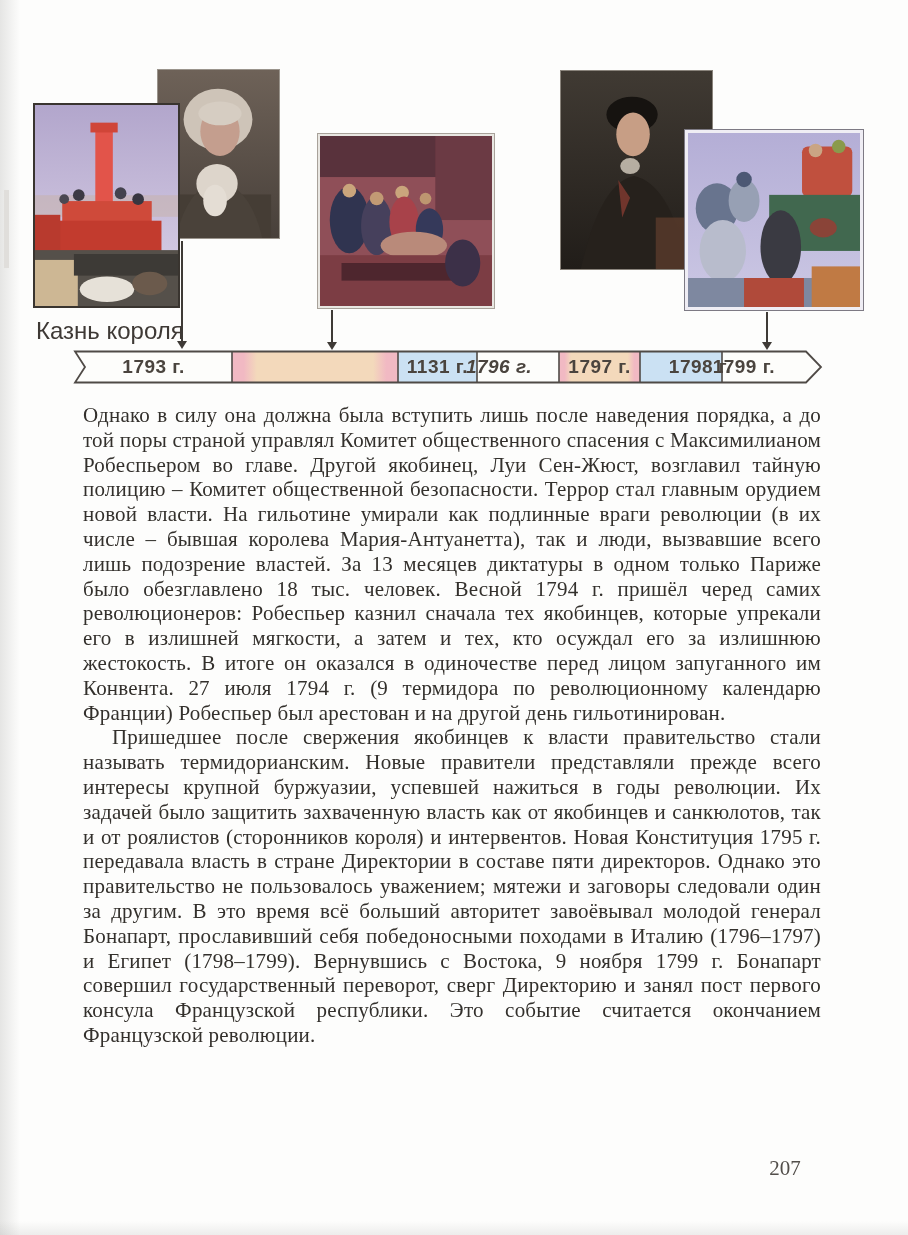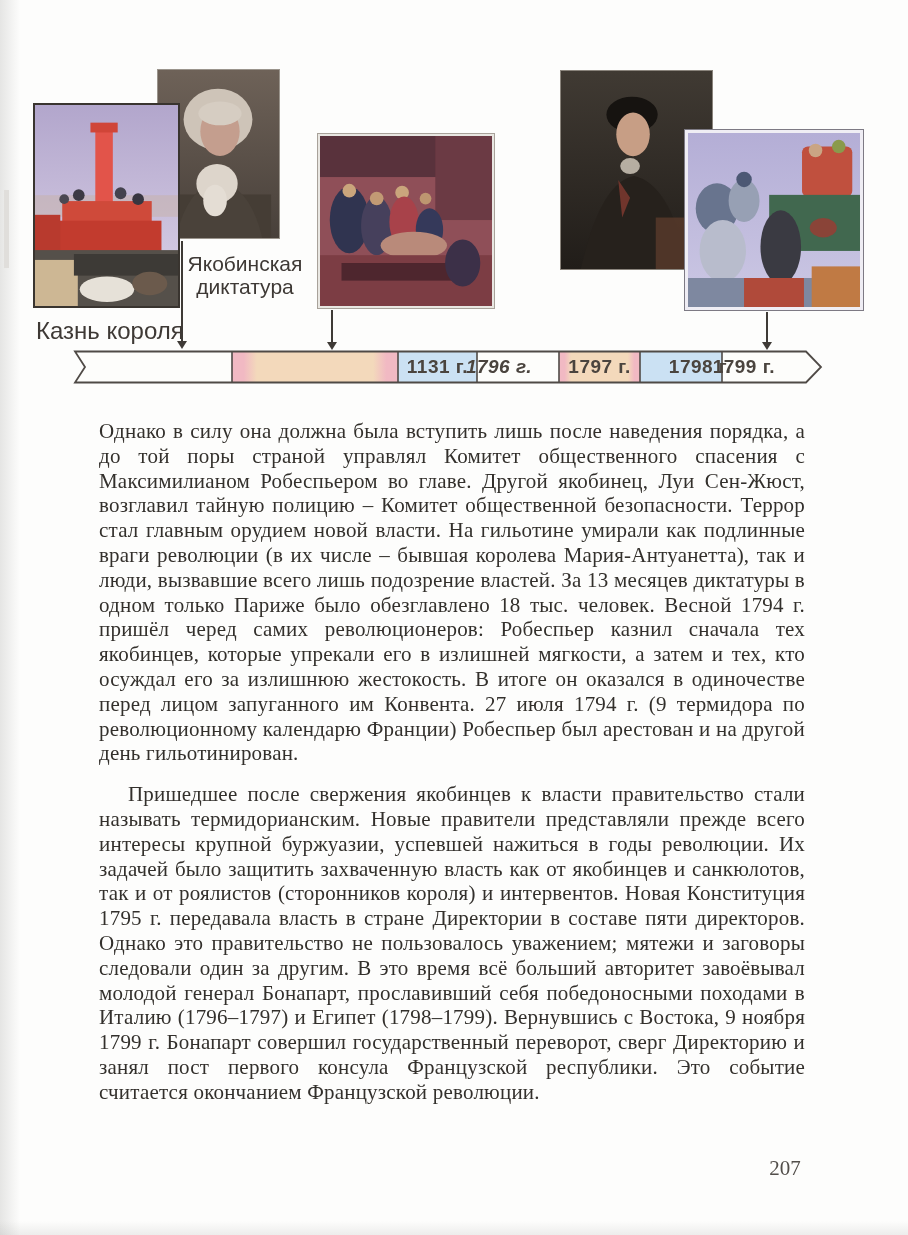--- a/index.html
+++ b/index.html
@@ -49,21 +49,21 @@
        font-weight:bold;font-size:19px;color:#4a443e;letter-spacing:.5px;}
   .tl-0{left:11px;width:157px;} .tl-1{left:168px;width:166px;}
   .tl-2{left:334px;width:79px;} .tl-3{left:395px;width:80px;font-style:italic;}
   .tl-4{left:495px;width:81px;} .tl-5{left:576px;width:82px;margin-left:19px;}
   .tl-6{left:626px;width:85px;text-align:right;}
 
   
   .bodytext{position:absolute;left:83px;top:403px;width:738px;
        font-family:"Liberation Serif",serif;font-size:21px;line-height:24.8px;
        color:#33302c;text-align:justify;letter-spacing:.2px;}
-  .bodytext p{margin:16px;}
+  .bodytext p{margin:0;}
   .bodytext p.indent{text-indent:29px;}
 
   .page-number{position:absolute;left:750px;top:1156px;width:70px;text-align:center;
        font-family:"Liberation Serif",serif;font-size:21px;color:#524e4a;}
 </style>
 </head>
 <body>
 
 <div class="page">
 
@@ -172,21 +172,20 @@
       <ellipse cx="36" cy="122" rx="24" ry="32" fill="#b8bccc"></ellipse>
       <ellipse cx="96" cy="118" rx="21" ry="38" fill="#3a3a42"></ellipse>
       <rect x="0" y="150" width="178" height="30" fill="#7e88a0"></rect>
       <rect x="58" y="150" width="62" height="30" fill="#b04a3a"></rect>
       <rect x="128" y="138" width="50" height="42" fill="#c07a44"></rect>
       <ellipse cx="140" cy="98" rx="14" ry="10" fill="#8a4438"></ellipse>
     </svg>
   </div>
 
   <div class="cap cap-execution">Казнь короля</div>
-  <div class="cap cap-jacobin">Якобинская диктатура</div>
 
   <div class="t-arrow arrow-1"></div>
   <div class="t-arrow arrow-2"></div>
   <div class="t-arrow arrow-3"></div>
 
   <div class="timeline">
     <svg width="760" height="34" viewBox="0 0 760 34">
       <defs>
         <linearGradient id="gradPeach" x1="0" y1="0" x2="1" y2="0">
           <stop offset="0" stop-color="#f1b9c3"></stop>
@@ -207,20 +206,21 @@
       <g stroke="#4f4a46" stroke-width="1.6">
         <line x1="168" y1="1.5" x2="168" y2="32.5"></line>
           <line x1="334" y1="1.5" x2="334" y2="32.5"></line>
         <line x1="413" y1="1.5" x2="413" y2="32.5"></line>
           <line x1="495" y1="1.5" x2="495" y2="32.5"></line>
         <line x1="576" y1="1.5" x2="576" y2="32.5"></line>
           <line x1="658" y1="1.5" x2="658" y2="32.5"></line>
       </g>
       <path d="M11,1.5 H742 L757,17 L742,32.5 H11 L21,17 Z" fill="none" stroke="#4f4a46" stroke-width="1.8"></path>
     </svg>
+    <div class="tl-label tl-0">1793 г.</div>
     <div class="tl-label tl-2">1131 г.</div>
     <div class="tl-label tl-3">1796 г.</div>
     <div class="tl-label tl-4">1797 г.</div>
     <div class="tl-label tl-5">1798 г.</div>
     <div class="tl-label tl-6">1799 г.</div>
   </div>
 
   <div class="bodytext">
     <p>Однако в силу она должна была вступить лишь после наведения порядка, а до той поры страной управлял Комитет общественного спасения с Максимилианом Робеспьером во главе. Другой якобинец, Луи Сен-Жюст, возглавил тайную полицию – Комитет общественной безопасности. Террор стал главным орудием новой власти. На гильотине умирали как подлинные враги революции (в их числе – бывшая королева Мария-Антуанетта), так и люди, вызвавшие всего лишь подозрение властей. За 13 месяцев диктатуры в одном только Париже было обезглавлено 18 тыс. человек. Весной 1794 г. пришёл черед самих революционеров: Робеспьер казнил сначала тех якобинцев, которые упрекали его в излишней мягкости, а затем и тех, кто осуждал его за излишнюю жестокость. В итоге он оказался в одиночестве перед лицом запуганного им Конвента. 27 июля 1794 г. (9 термидора по революционному календарю Франции) Робеспьер был арестован и на другой день гильотинирован.</p>
     <p class="indent">Пришедшее после свержения якобинцев к власти правительство стали называть термидорианским. Новые правители представляли прежде всего интересы крупной буржуазии, успевшей нажиться в годы революции. Их задачей было защитить захваченную власть как от якобинцев и санкюлотов, так и от роялистов (сторонников короля) и интервентов. Новая Конституция 1795 г. передавала власть в стране Директории в составе пяти директоров. Однако это правительство не пользовалось уважением; мятежи и заговоры следовали один за другим. В это время всё больший авторитет завоёвывал молодой генерал Бонапарт, прославивший себя победоносными походами в Италию (1796–1797) и Египет (1798–1799). Вернувшись с Востока, 9 ноября 1799 г. Бонапарт совершил государственный переворот, сверг Директорию и занял пост первого консула Французской республики. Это событие считается окончанием Французской революции.</p>

